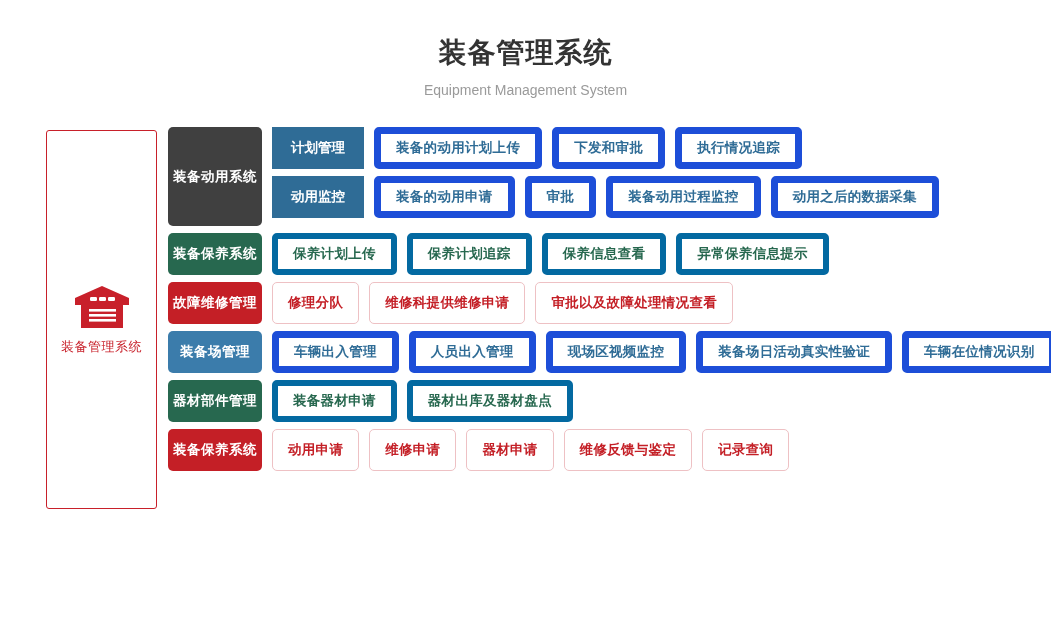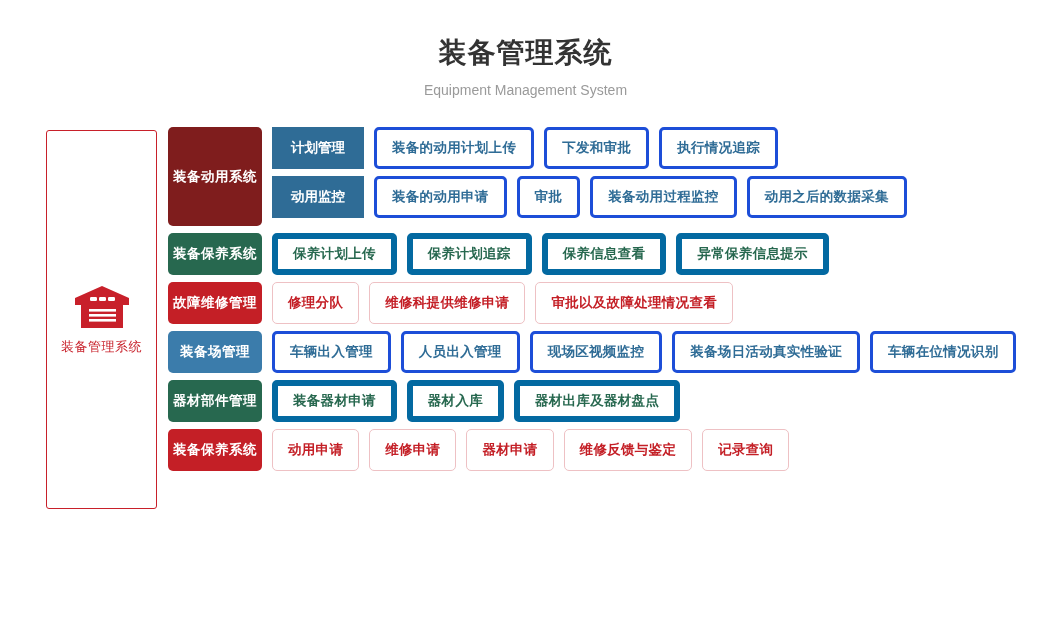--- a/index.html
+++ b/index.html
@@ -44,21 +44,21 @@
   .rows{position:absolute;left:168px;top:127px;width:880px;}
   .row{display:flex;align-items:flex-start;margin-bottom:7px;}
   .cat{
     width:94px;min-height:42px;border-radius:5px;
     display:flex;align-items:center;justify-content:center;
     color:#ffffff;font-size:13.5px;font-weight:bold;
     box-sizing:border-box;flex:0 0 auto;letter-spacing:.5px;
     padding:4px 2px;
   }
   .cat.tall{min-height:99px;}
-  .cat.blue-dark{background:#7f1d1d;}
+  .cat.blue-dark{background:#404040;}
   .cat.blue-mid{background:#3b7cab;}
   .cat.green{background:#27684f;}
   .cat.red{background:#c41f26;}
 
   .stack{display:flex;flex-direction:column;flex:1 1 auto;}
   .subrow{display:flex;align-items:flex-start;margin-bottom:7px;}
   .subrow:last-child{margin-bottom:0;}
 
   .sub{
     width:92px;min-height:42px;border-radius:0;margin-left:10px;
@@ -68,21 +68,21 @@
   }
   .sub.blue-dark{background:#2f6c96;}
 
   .card{
     min-height:42px;border-radius:5px;margin-left:10px;
     display:flex;align-items:center;justify-content:center;
     background:#ffffff;box-sizing:border-box;
     font-size:13.5px;font-weight:bold;white-space:nowrap;
     padding:4px 15px;flex:0 0 auto;letter-spacing:.3px;
   }
-  .card.blue{border:3px solid #1d4ed8;color:#2f6c96;}
+  .card.blue{border:7px solid #1d4ed8;color:#2f6c96;}
   .card.green{border:6px solid #0369a1;color:#27684f;}
   .card.red{border:1px solid #eec1c4;color:#c41f26;}
 </style>
 </head>
 <body>
 
 <div class="page">
 
   <div class="header">
     <div class="title">装备管理系统</div>
@@ -154,21 +154,20 @@
             <div class="card blue">装备场日活动真实性验证</div>
             <div class="card blue">车辆在位情况识别</div>
           </div>
         </div>
       </div>
       <div class="row">
         <div class="cat green">器材部件管理</div>
         <div class="stack">
           <div class="subrow">
             <div class="card green">装备器材申请</div>
-            <div class="card green">器材入库</div>
             <div class="card green">器材出库及器材盘点</div>
           </div>
         </div>
       </div>
       <div class="row">
         <div class="cat red">装备保养系统</div>
         <div class="stack">
           <div class="subrow">
             <div class="card red">动用申请</div>
             <div class="card red">维修申请</div>

